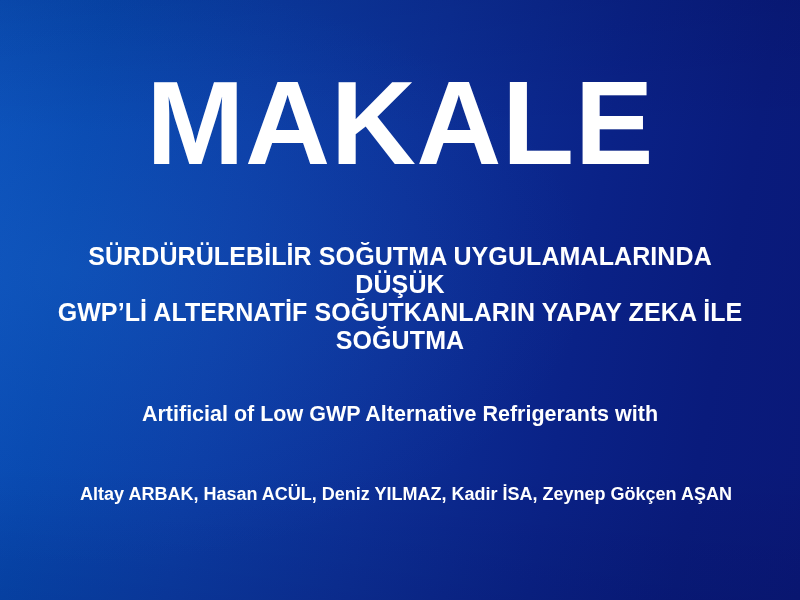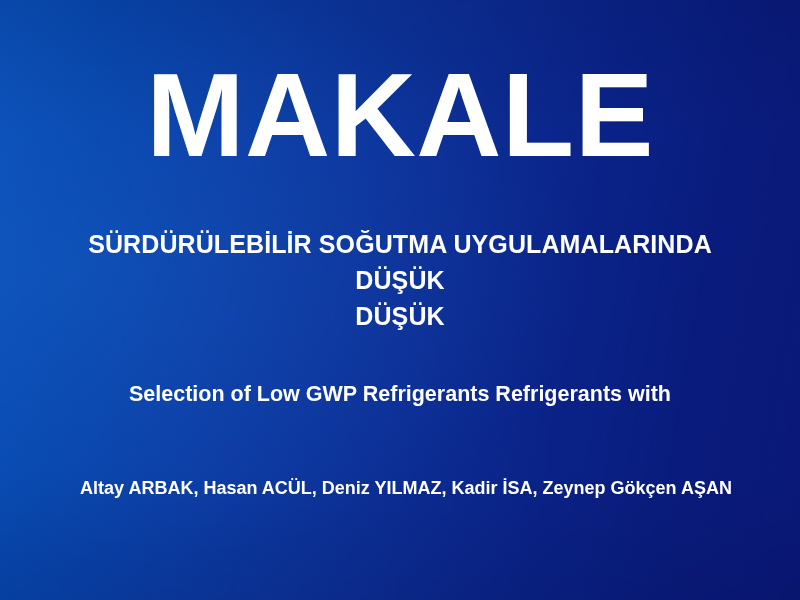--- a/index.html
+++ b/index.html
@@ -50,49 +50,49 @@
     position: relative;
     z-index: 2;
     width: 100%;
   }
 
   .main-title {
     font-size: 118px;
     font-weight: bold;
     line-height: 1;
     letter-spacing: 0.5px;
-    margin: 0;
+    margin: 8px;
     padding-top: 56px;
     color: #ffffff;
     white-space: nowrap;
   }
 
   .title-block-tr {
     margin: 0;
     padding-top: 52px;
     padding-left: 44px;
     padding-right: 44px;
     font-size: 25px;
     font-weight: bold;
-    line-height: 36px;
+    line-height: 28px;
     letter-spacing: 0.1px;
   }
 
   .title-block-en {
     margin: 0;
     padding-top: 44px;
     padding-left: 86px;
     padding-right: 86px;
     font-size: 21.5px;
     font-weight: bold;
     line-height: 33px;
   }
 
   .authors {
-    margin: 16px;
+    margin: 2px;
     padding-top: 48px;
     padding-left: 42px;
     padding-right: 30px;
     font-size: 18px;
     font-weight: bold;
     line-height: 26px;
     white-space: nowrap;
   }
 
   .line {
@@ -102,23 +102,24 @@
 </head>
 <body>
 
 <div id="slide">
   <div id="content">
 
     <h1 class="main-title">MAKALE</h1>
 
     <div class="title-block-tr">
       <span class="line">SÜRDÜRÜLEBİLİR SOĞUTMA UYGULAMALARINDA DÜŞÜK</span>
-      <span class="line">DÜŞÜK</span>
+      <span class="line">GWP’Lİ ALTERNATİF SOĞUTKANLARIN YAPAY ZEKA İLE</span>
+      <span class="line">SOĞUTMA</span>
     </div>
 
     <div class="title-block-en">
-      <span class="line">Selection of Low GWP Refrigerants Refrigerants with</span>
+      <span class="line">Artificial of Low GWP Alternative Refrigerants with</span>
     </div>
 
     <div class="authors">Altay ARBAK, Hasan ACÜL, Deniz YILMAZ, Kadir İSA, Zeynep Gökçen AŞAN</div>
 
   </div>
 </div>
 
 </body></html>

